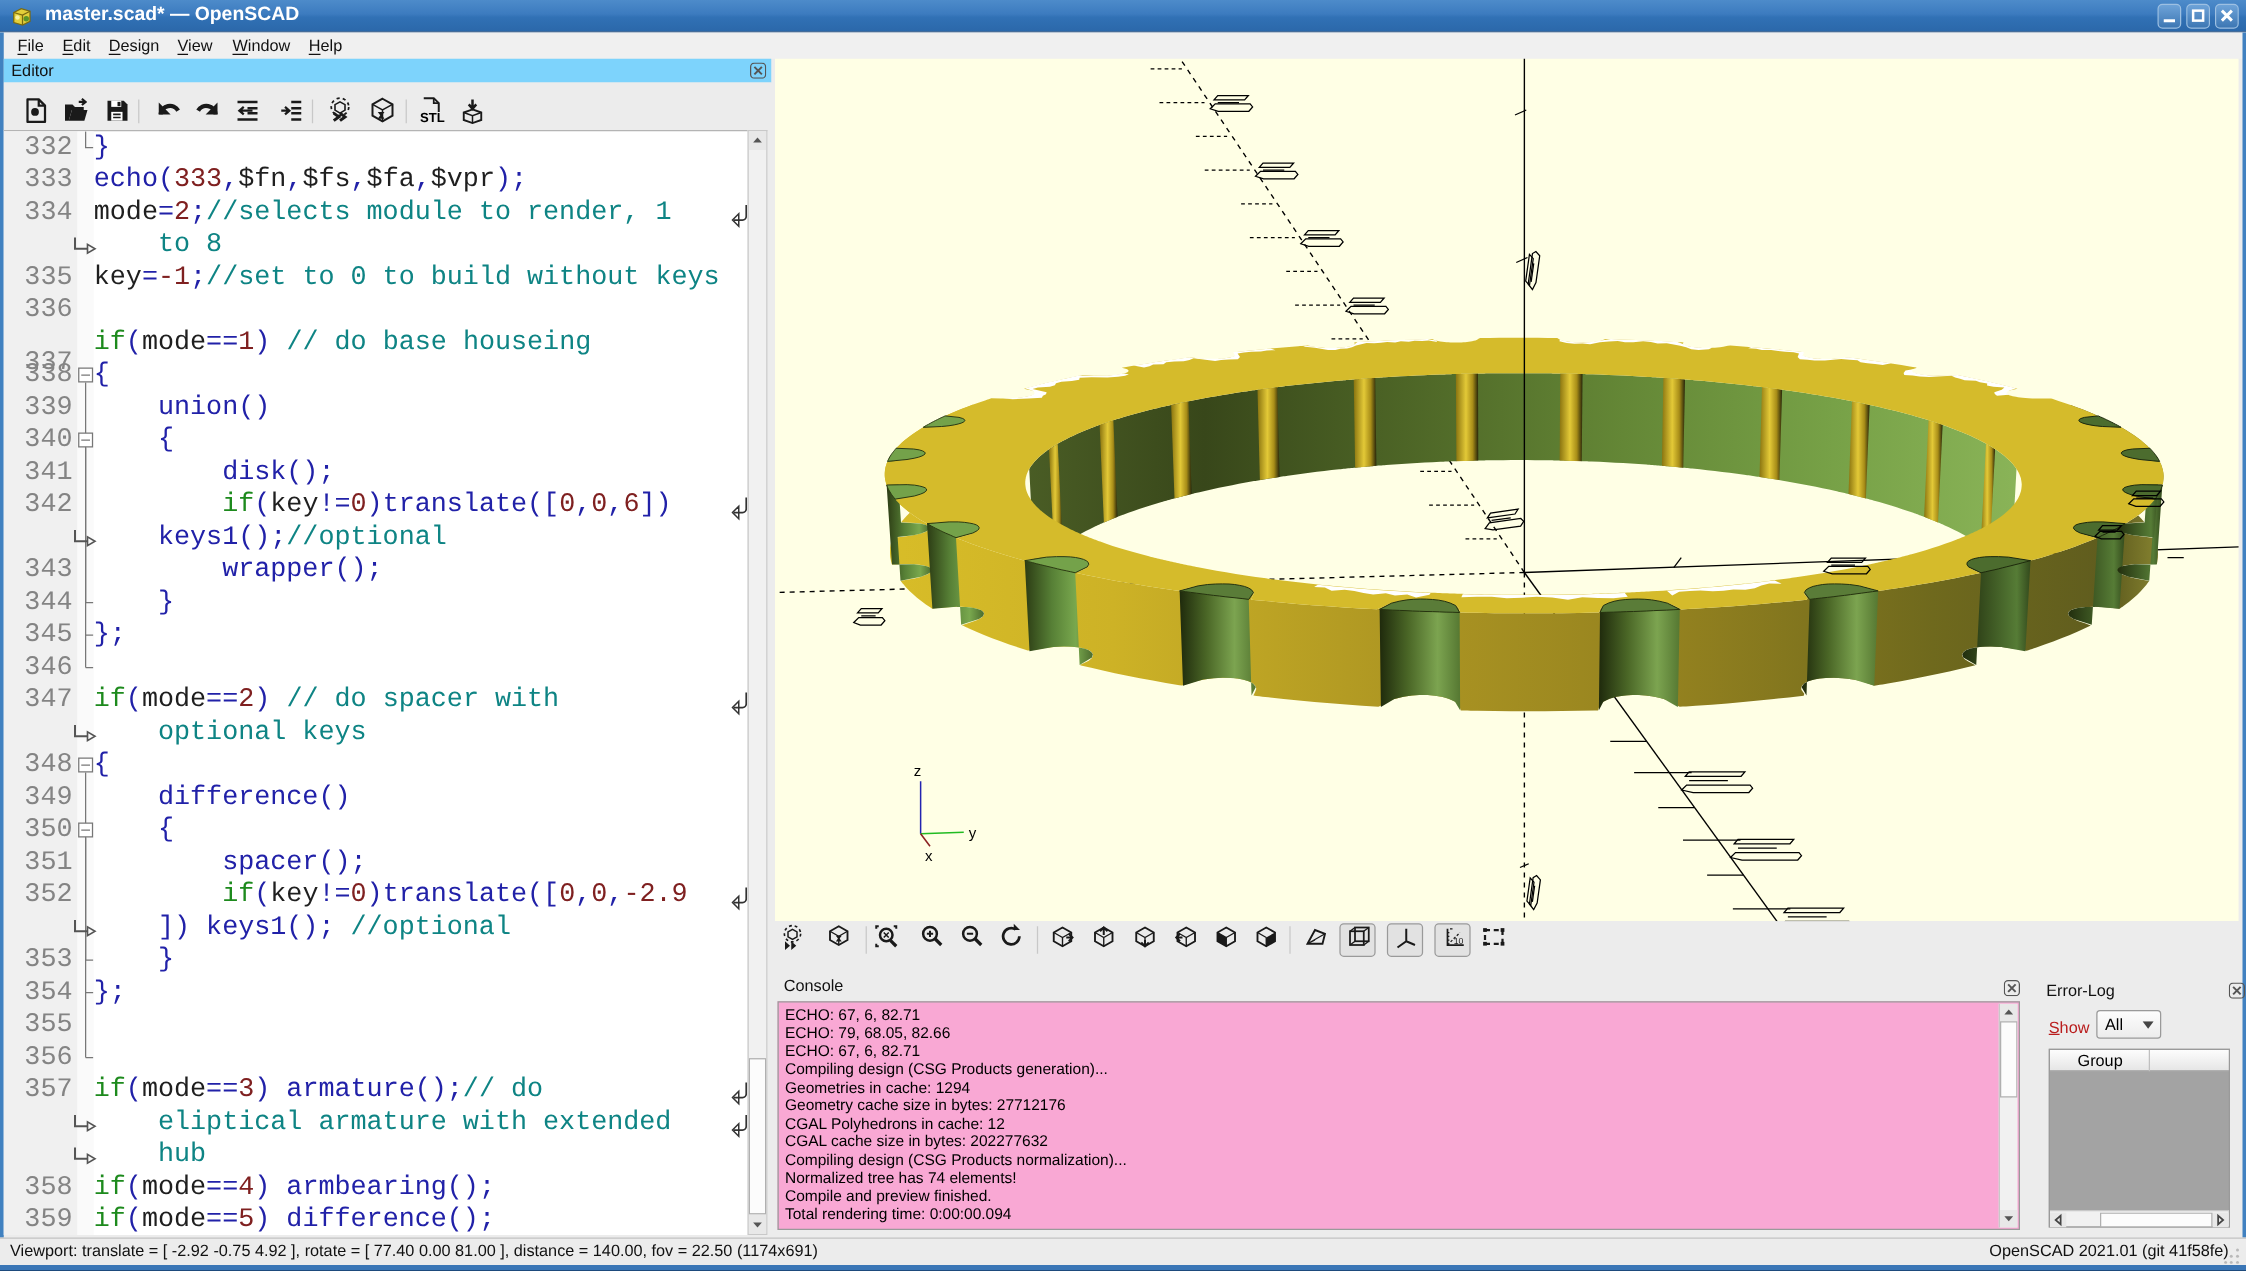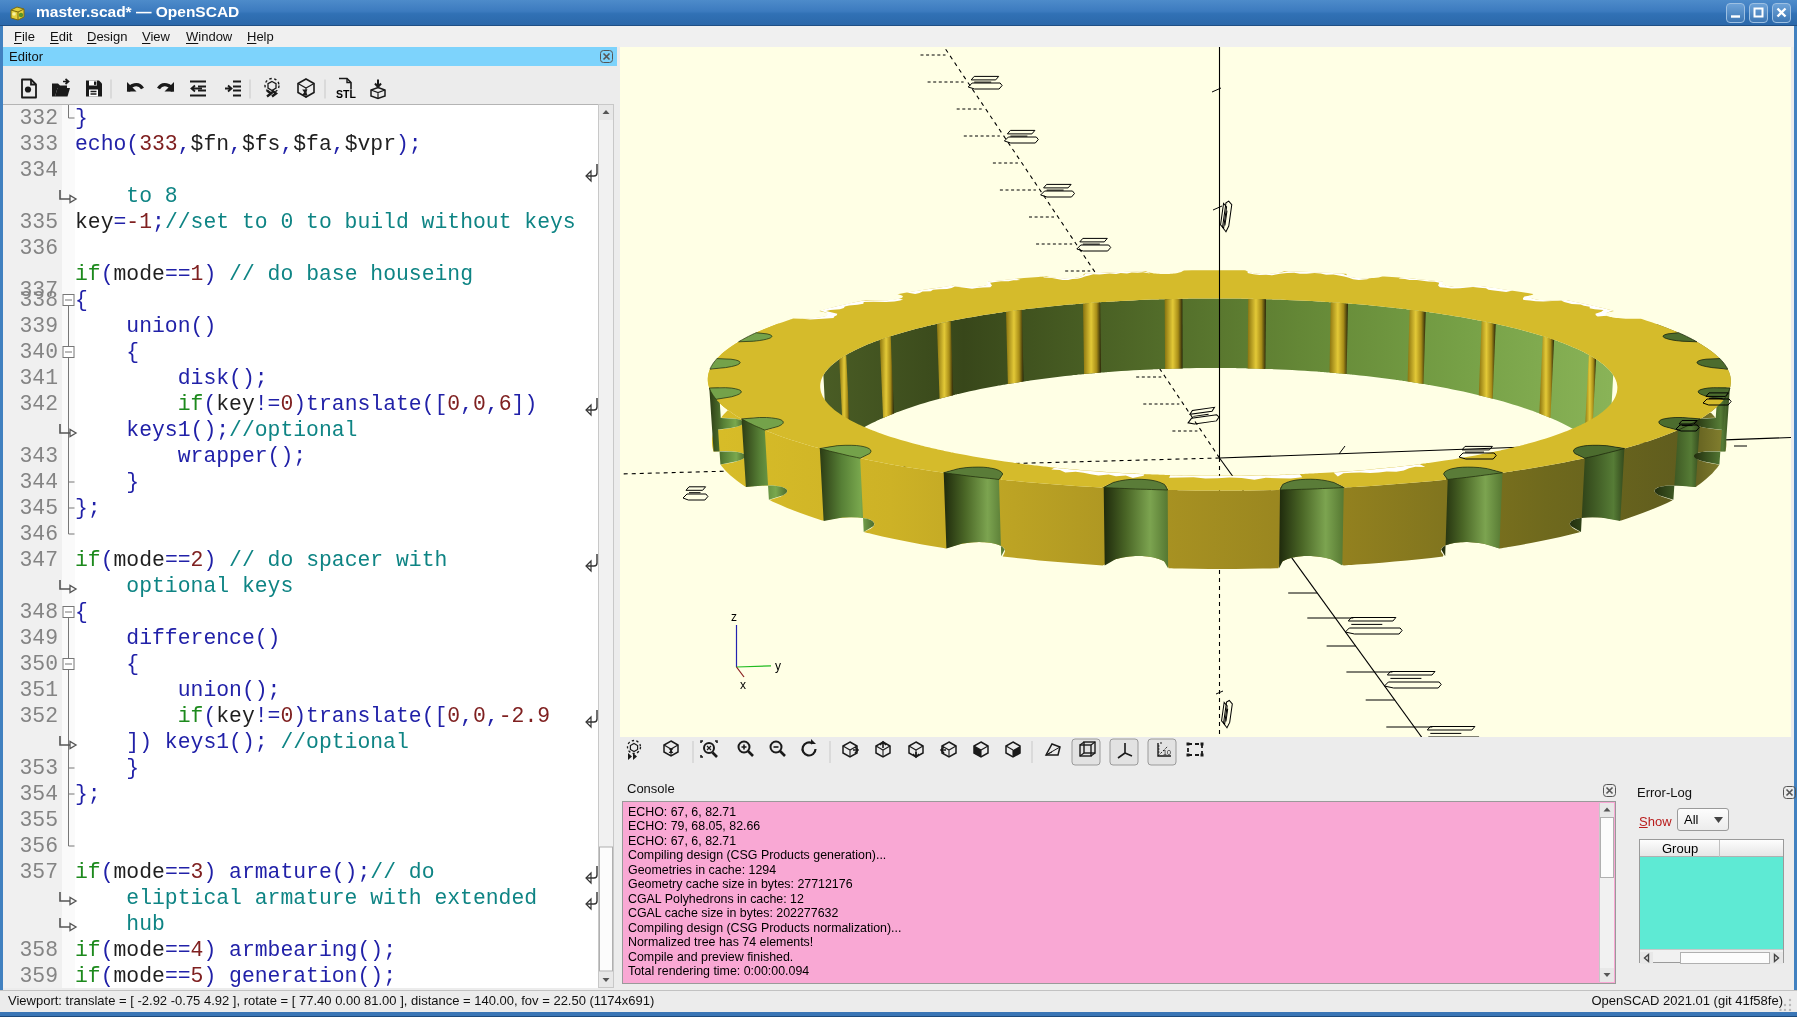--- a/index.html
+++ b/index.html
@@ -475,20 +475,21 @@
 <g transform="translate(56.0,812.0)">
           <path d="M1 1v9h10" stroke="#555" stroke-width="1.6" fill="none"></path>
           <path d="M11 6.5v7l6-3.5z" fill="none" stroke="#555" stroke-width="1.3"></path>
         </g>
       </svg>
     <div id="code"><div class="ln" style="top:0px;">332</div>
 <div class="row" style="top:0px;"><span class="kb">}</span></div>
 <div class="ln" style="top:26px;">333</div>
 <div class="row" style="top:26px;"><span class="kb">echo(</span><span class="nr">333</span><span class="kb">,</span><span class="bk">$fn</span><span class="kb">,</span><span class="bk">$fs</span><span class="kb">,</span><span class="bk">$fa</span><span class="kb">,</span><span class="bk">$vpr</span><span class="kb">);</span></div>
 <div class="ln" style="top:52px;">334</div>
+<div class="row" style="top:52px;"><span class="bk">mode</span><span class="kb">=</span><span class="nr">2</span><span class="kb">;</span><span class="cm">//selects module to render, 1</span></div>
 <div class="row" style="top:78px;"><span class="cm">    to 8</span></div>
 <div class="ln" style="top:104px;">335</div>
 <div class="row" style="top:104px;"><span class="bk">key</span><span class="kb">=</span><span class="nr">-1</span><span class="kb">;</span><span class="cm">//set to 0 to build without keys</span></div>
 <div class="ln" style="top:130px;">336</div>
 <div class="row" style="top:130px;"></div>
 <div class="ln" style="top:172px;">337</div>
 <div class="row" style="top:156px;"><span class="kg">if</span><span class="kb">(</span><span class="bk">mode</span><span class="kb">==</span><span class="nr">1</span><span class="kb">) </span><span class="cm">// do base houseing</span></div>
 <div class="ln" style="top:182px;">338</div>
 <div class="row" style="top:182px;"><span class="kb">{</span></div>
 <div class="ln" style="top:208px;">339</div>
@@ -511,40 +512,40 @@
 <div class="ln" style="top:442px;">347</div>
 <div class="row" style="top:442px;"><span class="kg">if</span><span class="kb">(</span><span class="bk">mode</span><span class="kb">==</span><span class="nr">2</span><span class="kb">) </span><span class="cm">// do spacer with</span></div>
 <div class="row" style="top:468px;">    <span class="cm">optional keys</span></div>
 <div class="ln" style="top:494px;">348</div>
 <div class="row" style="top:494px;"><span class="kb">{</span></div>
 <div class="ln" style="top:520px;">349</div>
 <div class="row" style="top:520px;">    <span class="kb">difference()</span></div>
 <div class="ln" style="top:546px;">350</div>
 <div class="row" style="top:546px;">    <span class="kb">{</span></div>
 <div class="ln" style="top:572px;text-align:right;">351</div>
-<div class="row" style="top:572px;">        <span class="kb">union();</span></div>
+<div class="row" style="top:572px;">        <span class="kb">spacer();</span></div>
 <div class="ln" style="top:598px;">352</div>
 <div class="row" style="top:598px;">        <span class="kg">if</span><span class="kb">(</span><span class="bk">key</span><span class="kb">!=</span><span class="nr">0</span><span class="kb">)translate([</span><span class="nr">0</span><span class="kb">,</span><span class="nr">0</span><span class="kb">,</span><span class="nr">-2.9</span></div>
 <div class="row" style="top:624px;">    <span class="kb">]) keys1(); </span><span class="cm">//optional</span></div>
 <div class="ln" style="top:650px;">353</div>
 <div class="row" style="top:650px;">    <span class="kb">}</span></div>
 <div class="ln" style="top:676px;">354</div>
 <div class="row" style="top:676px;"><span class="kb">};</span></div>
 <div class="ln" style="top:702px;">355</div>
 <div class="row" style="top:702px;"></div>
 <div class="ln" style="top:728px;">356</div>
 <div class="row" style="top:728px;"></div>
 <div class="ln" style="top:754px;">357</div>
 <div class="row" style="top:754px;"><span class="kg">if</span><span class="kb">(</span><span class="bk">mode</span><span class="kb">==</span><span class="nr">3</span><span class="kb">) armature();</span><span class="cm">// do</span></div>
 <div class="row" style="top:780px;">    <span class="cm">eliptical armature with extended</span></div>
 <div class="row" style="top:806px;">    <span class="cm">hub</span></div>
 <div class="ln" style="top:832px;">358</div>
 <div class="row" style="top:832px;"><span class="kg">if</span><span class="kb">(</span><span class="bk">mode</span><span class="kb">==</span><span class="nr">4</span><span class="kb">) armbearing();</span></div>
 <div class="ln" style="top:858px;">359</div>
-<div class="row" style="top:858px;"><span class="kg">if</span><span class="kb">(</span><span class="bk">mode</span><span class="kb">==</span><span class="nr">5</span><span class="kb">) generation();</span></div></div>
+<div class="row" style="top:858px;"><span class="kg">if</span><span class="kb">(</span><span class="bk">mode</span><span class="kb">==</span><span class="nr">5</span><span class="kb">) difference();</span></div></div>
     <svg id="wrapsvg" style="position:absolute;left:578px;top:0;" width="20" height="884" viewBox="0 0 20 884">
         <g transform="translate(2,57.0)">
           <path d="M14 2v9a3 3 0 0 1 -3 3H4" stroke="#333" stroke-width="1.4" fill="none"></path>
           <path d="M8 9l-5 5 5 5z" fill="none" stroke="#333" stroke-width="1.2"></path>
         </g>
 <g transform="translate(2,291.0)">
           <path d="M14 2v9a3 3 0 0 1 -3 3H4" stroke="#333" stroke-width="1.4" fill="none"></path>
           <path d="M8 9l-5 5 5 5z" fill="none" stroke="#333" stroke-width="1.2"></path>
         </g>
 <g transform="translate(2,447.0)">
@@ -703,21 +704,21 @@
         <rect x="0.5" y="0.5" width="12" height="12" rx="3" fill="none" stroke="#555"></rect>
         <path d="M3.5 3.5l6 6M9.5 3.5l-6 6" stroke="#555" stroke-width="1.6"></path>
       </svg>
 <div style="position:absolute;left:8px;top:39px;font-size:13px;color:#b91c1c;"><u>S</u>how</div>
 <div style="position:absolute;left:46px;top:33px;width:52px;height:23px;background:linear-gradient(#fdfdfd,#ececec);border:1px solid #9a9a9a;border-radius:3px;">
   <span style="position:absolute;left:6px;top:3px;font-size:13px;">All</span>
   <svg style="position:absolute;right:5px;top:8px;" width="9" height="7">
           <path d="M0 0h9l-4.5 6z" fill="#444"></path>
         </svg>
 </div>
-<div style="position:absolute;left:8px;top:64px;width:145px;height:124px;background:#5eead4;border:1px solid #9a9a9a;">
+<div style="position:absolute;left:8px;top:64px;width:145px;height:143px;background:#a3a3a3;border:1px solid #9a9a9a;">
   <div style="position:absolute;left:0;top:0;width:143px;height:17px;background:linear-gradient(#fdfdfd,#e6e6e6);border-bottom:1px solid #b0b0b0;">
     <span style="position:absolute;left:22px;top:1px;font-size:13px;">Group</span>
     <span style="position:absolute;left:79px;top:0;width:1px;height:17px;background:#c0c0c0;"></span>
   </div>
   <div style="position:absolute;left:0;bottom:0;width:143px;height:13px;background:#f1f1f1;border-top:1px solid #c8c8c8;">
     <svg width="143" height="12">
             <rect x="0" y="0" width="13" height="12" fill="#e8e8e8"></rect>
             <path d="M8.5 2.5l-4 3.5 4 3.5z" fill="none" stroke="#444" stroke-width="1.4"></path>
     <rect x="130" y="0" width="13" height="12" fill="#e8e8e8"></rect>
             <path d="M134.5 2.5l4 3.5-4 3.5z" fill="none" stroke="#444" stroke-width="1.4"></path>

